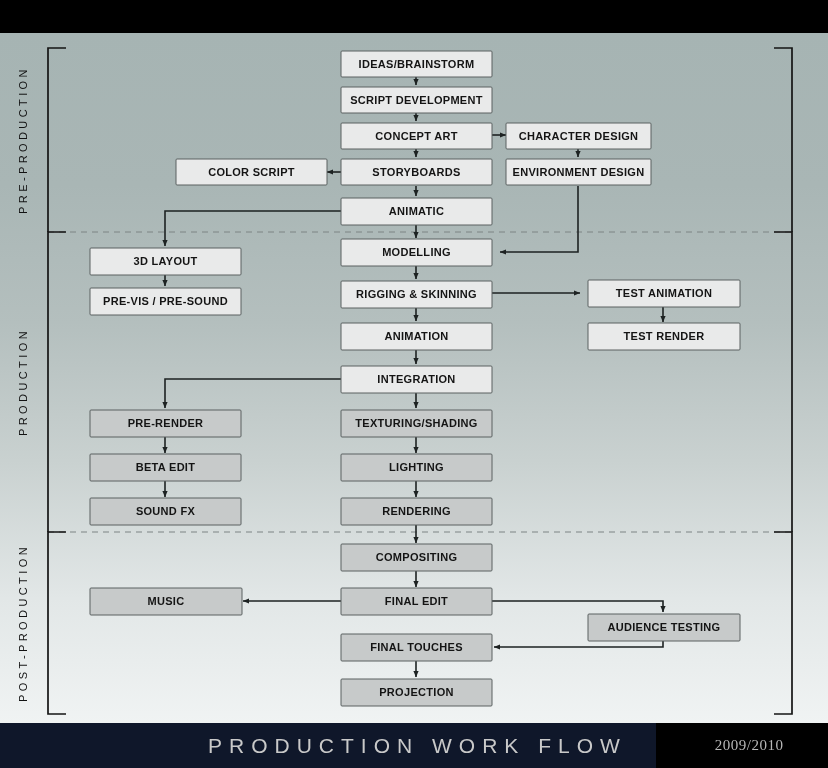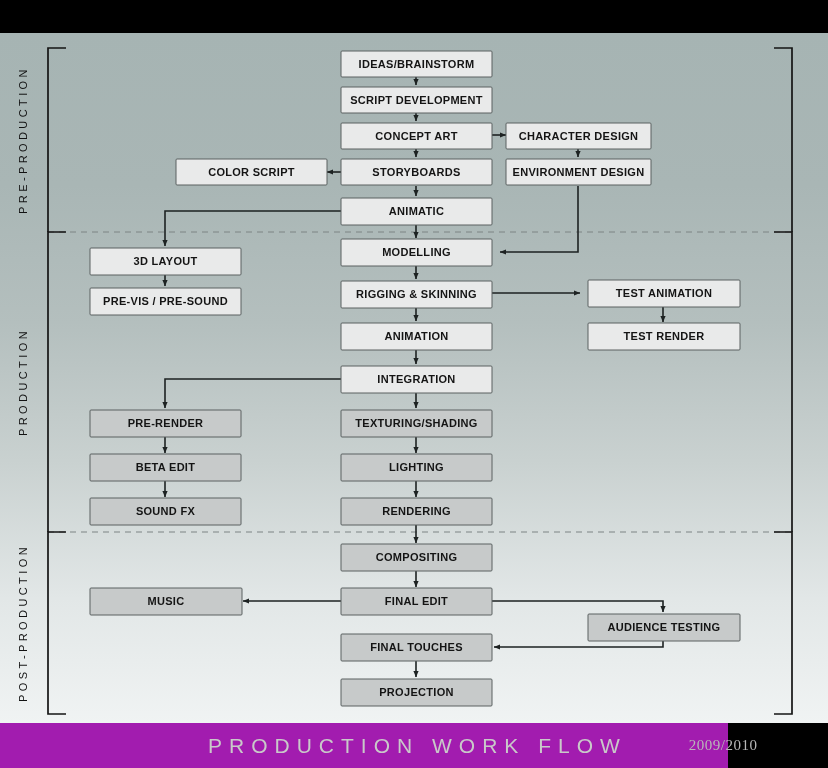--- a/index.html
+++ b/index.html
@@ -8,25 +8,25 @@
   #root{position:relative;width:828px;height:768px;background:#000;}
 
   
   .topbar{position:absolute;left:0;top:0;width:828px;height:33px;background:#000;}
 
   
   .panel{position:absolute;left:0;top:33px;width:828px;height:690px;
          background:linear-gradient(to bottom,#a6b4b3 0%,#a9b6b5 22%,#b4bfbe 42%,#c9d1d0 62%,#e2e7e7 82%,#f0f3f3 100%);}
 
   
-  .footer{position:absolute;left:0;top:723px;width:728px;height:45px;background:#a21caf;
+  .footer{position:absolute;left:0;top:723px;width:656px;height:45px;background:#0f172a;
           display:flex;align-items:center;}
   .footer-title{color:#c9c9c9;font-size:21px;letter-spacing:7px;font-weight:400;
                 margin-left:208px;white-space:nowrap;}
-  .footer-year{color:#b8b8b8;font-size:15px;letter-spacing:0.5px;margin-left:62px;
+  .footer-year{color:#b8b8b8;font-size:15px;letter-spacing:0.5px;margin-left:88px;
                font-family:"Liberation Serif","DejaVu Serif",serif;}
 
   
   svg.diagram{position:absolute;left:0;top:0;width:828px;height:768px;}
 
   .nodebox{fill:#d9dcdc;stroke:#5a6161;stroke-width:1;}
   .nodebox.warm{fill:#e9eaea;}
   .nodebox.cool{fill:#c7caca;}
   .nodelabel{font-family:"Liberation Sans","DejaVu Sans",sans-serif;font-size:11px;
              font-weight:bold;fill:#141414;text-anchor:middle;dominant-baseline:middle;

